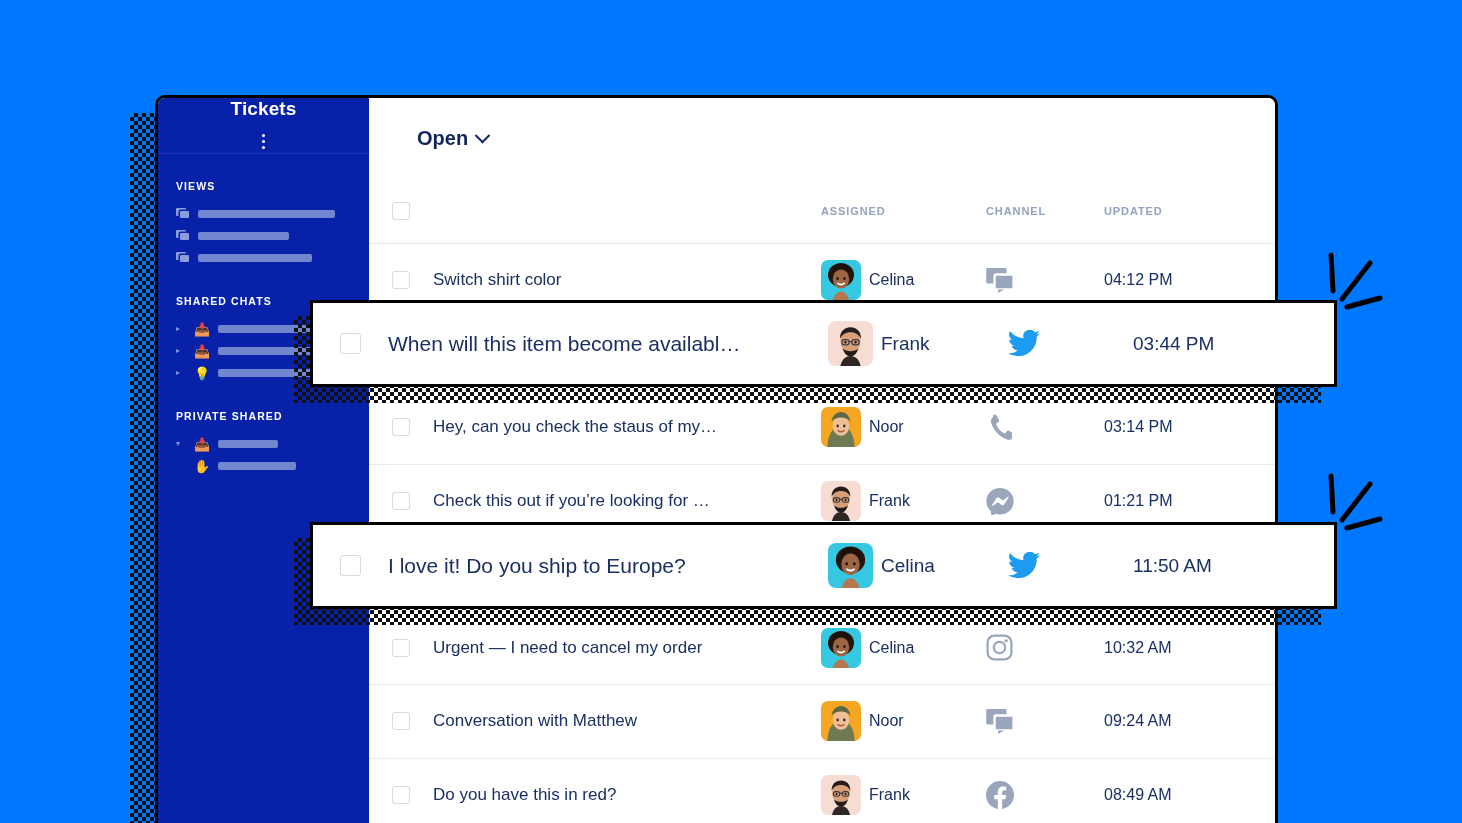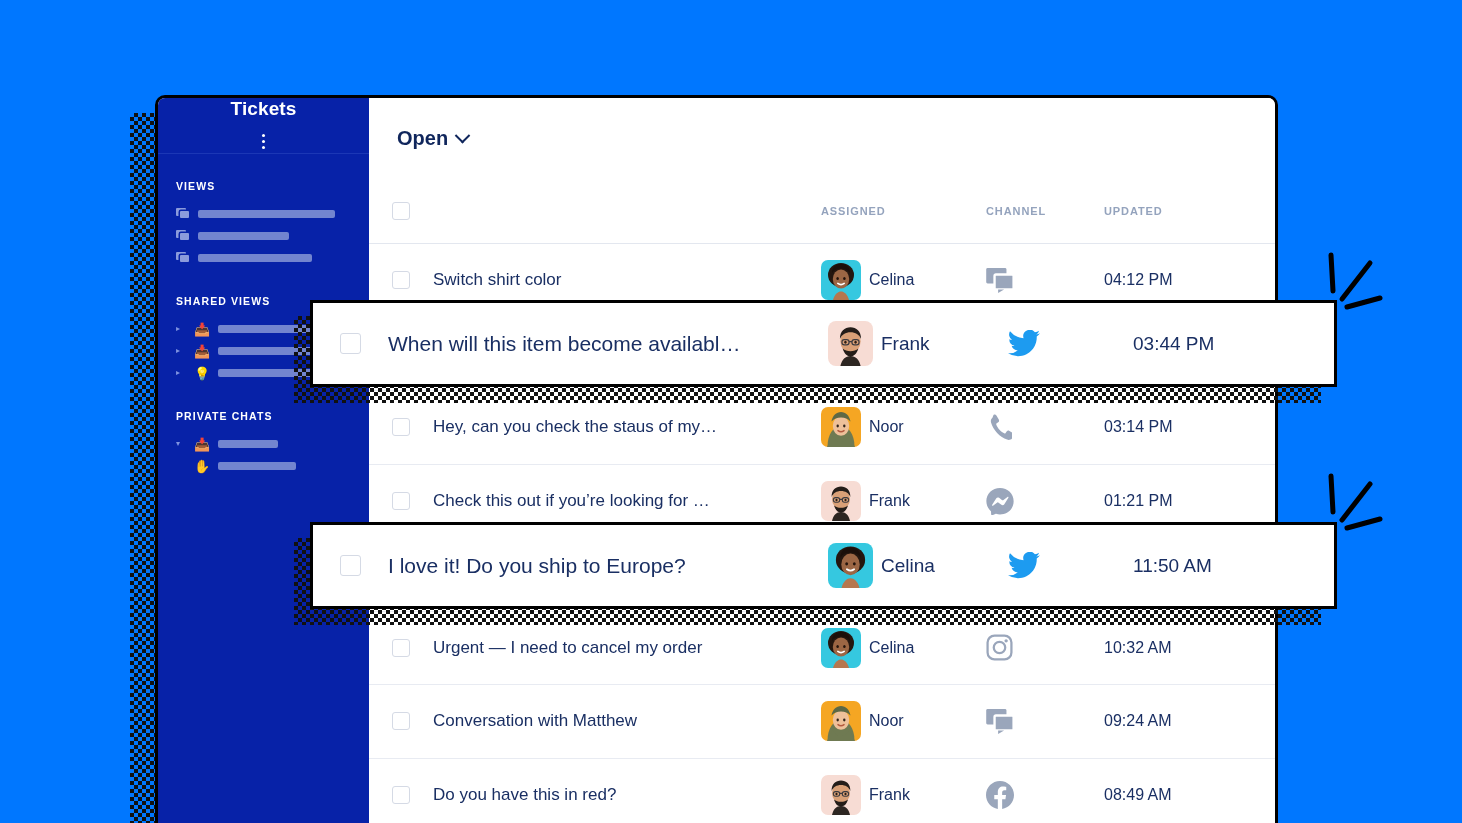--- a/index.html
+++ b/index.html
@@ -85,21 +85,21 @@
     content: ""; position: absolute; left: 4px; top: 3px;
     width: 9px; height: 7px; background: #8b9bdc; border-radius: 1px;
     box-shadow: 0 0 0 1.5px #0722a8;
   }
   .bar { height: 8px; border-radius: 2px; background: #7285cf; }
 
   
   #main { flex: 1; background: #fff; position: relative; }
   #toolbar {
     height: 80px; display: flex; align-items: center;
-    padding: 0 0 0 28px;
+    padding: 0 0 0 48px;
   }
   #open-filter {
     display: flex; align-items: center; gap: 9px;
     font-size: 20px; font-weight: bold; color: #10265c;
     cursor: pointer;
   }
   .chev {
     width: 11px; height: 11px;
     border-right: 2.4px solid #10265c;
     border-bottom: 2.4px solid #10265c;
@@ -190,39 +190,39 @@
           <div class="side-row">
             <span class="chat-ico"></span>
             <span class="bar" style="width: 91px;"></span>
           </div>
           <div class="side-row">
             <span class="chat-ico"></span>
             <span class="bar" style="width: 114px;"></span>
           </div>
         </div>
         <div class="side-section">
-          <div class="side-section-title">SHARED VIEWS</div>
+          <div class="side-section-title">SHARED CHATS</div>
           <div class="side-row">
             <span class="caret">▸</span>
             <span class="row-emoji">📥</span>
             <span class="bar" style="width: 95px;"></span>
           </div>
           <div class="side-row">
             <span class="caret">▸</span>
             <span class="row-emoji">📥</span>
             <span class="bar" style="width: 95px;"></span>
           </div>
           <div class="side-row">
             <span class="caret">▸</span>
             <span class="row-emoji">💡</span>
             <span class="bar" style="width: 95px;"></span>
           </div>
         </div>
         <div class="side-section">
-          <div class="side-section-title">PRIVATE CHATS</div>
+          <div class="side-section-title">PRIVATE SHARED</div>
           <div class="side-row">
             <span class="caret open">▾</span>
             <span class="row-emoji">📥</span>
             <span class="bar" style="width: 60px;"></span>
           </div>
           <div class="side-row">
             <span class="caret"></span>
             <span class="row-emoji">✋</span>
             <span class="bar" style="width: 78px;"></span>
           </div>

